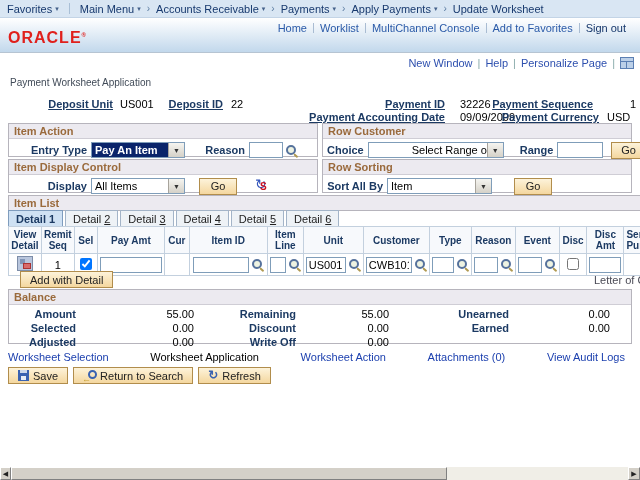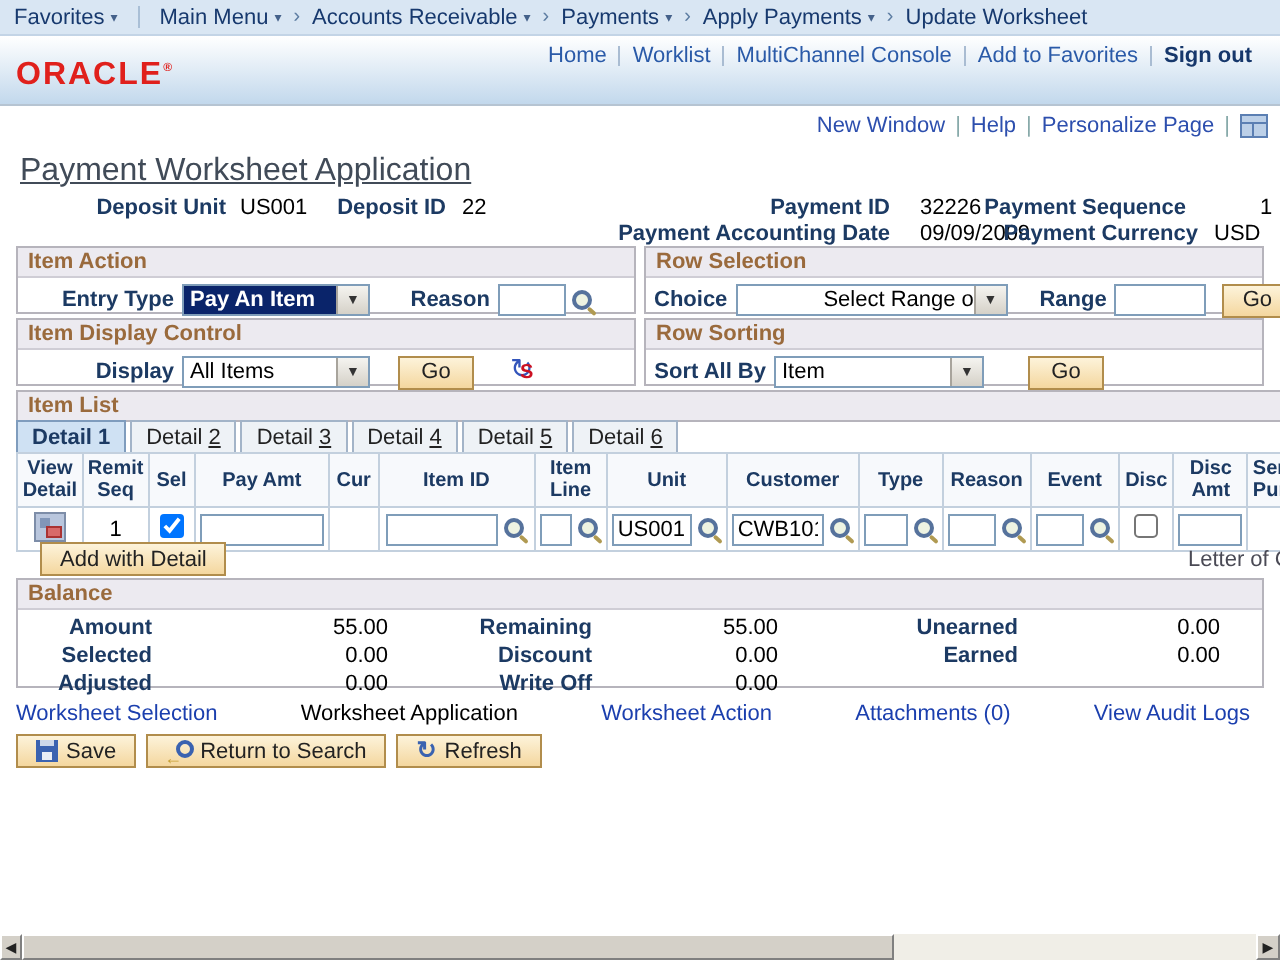--- a/index.html
+++ b/index.html
@@ -15,38 +15,38 @@
   .vdiv{width:1px;height:11px;background:#a9bfd6;margin:0 10px;display:inline-block;}
   .bc-sep{margin:0 6px;color:#5d7da2;font-size:10px;}
   .bc-sep::before{content:"\203A";}
 
   
   .brandband{position:absolute;top:18px;left:0;width:640px;height:34px;
              background:linear-gradient(#ffffff,#c2d8ec);border-bottom:1px solid #b6c4d2;}
   .portal-links{position:absolute;top:4px;right:8px;display:flex;align-items:center;color:#2a5aa8;}
   .plink{margin:0 6px;cursor:pointer;}
   .pdiv{width:1px;height:10px;background:#a9bcd2;display:inline-block;}
-  .signout{font-weight:bold;color:#16376b;}
+  .signout{font-weight:normal;color:#16376b;}
   .oracle{position:absolute;left:8px;top:11px;color:#e0201c;font-weight:bold;font-size:16px;
           letter-spacing:1px;}
   .oracle sup{font-size:6px;}
 
   
   .pagebar{position:absolute;top:57px;right:6px;display:flex;align-items:center;color:#2d4fae;}
   .pagebar .plink2{margin:0 4px;cursor:pointer;}
   .pagebar .pbar-div{color:#8aa;margin:0 1px;}
   .grid-icon{width:12px;height:10px;border:1px solid #5b7fb3;background:#bcd0e8;position:relative;
              display:inline-block;margin-left:4px;}
   .grid-icon::before{content:"";position:absolute;left:0;top:3px;right:0;height:1px;background:#5b7fb3;}
   .grid-icon::after{content:"";position:absolute;left:5px;top:3px;width:1px;bottom:0;background:#5b7fb3;}
 
-  .title{position:absolute;top:77px;left:10px;font-size:16px;color:#414b58;text-decoration:underline;}
-
-  
-  .flabel{position:absolute;font-weight:bold;color:#1c3a63;text-align:right;}
+  .title{position:absolute;top:77px;left:10px;font-size:10px;color:#414b58;}
+
+  
+  .flabel{position:absolute;font-weight:bold;color:#1c3a63;text-align:right;text-decoration:underline;}
   .fvalue{position:absolute;color:#000;}
 
   
   .gbox{position:absolute;border:1px solid #b6b4bc;background:#fff;box-sizing:border-box;}
   .gbox-h{height:14px;line-height:14px;background:#eceaf0;border-bottom:1px solid #cfcdd5;
           font-weight:bold;color:#9a6a3c;padding:0 5px;}
   .gbox-c{display:flex;align-items:center;padding:2px 4px;height:18px;}
   .lab{font-weight:bold;color:#1c3a63;text-align:right;display:inline-block;}
 
   
@@ -213,21 +213,21 @@
         <span class="face">Pay An Item</span>
         <span class="sbtn">▼</span>
       </span>
       <span class="lab" style="width:42px;margin-left:18px;">Reason</span>
       <input class="tinput" style="width: 28px; margin-left: 4px;" value="">
       <span class="mag"></span>
     </div>
   </div>
 
   <div class="gbox" style="left:322px;top:123px;width:310px;height:34px;">
-    <div class="gbox-h">Row Selection</div>
+    <div class="gbox-h">Row Customer</div>
     <div class="gbox-c">
       <span class="lab" style="width:40px;">Choice</span>
       <span class="sel" style="width:136px;margin-left:4px;padding-left:40px;">
         <span class="face">Select Range of Items</span>
         <span class="sbtn">▼</span>
       </span>
       <span class="lab" style="width:38px;margin-left:16px;text-align:right;">Range</span>
       <input class="tinput" style="width: 40px; margin-left: 4px;" value="">
       <button class="btn-tan" style="margin-left:8px;">Go</button>
     </div>

